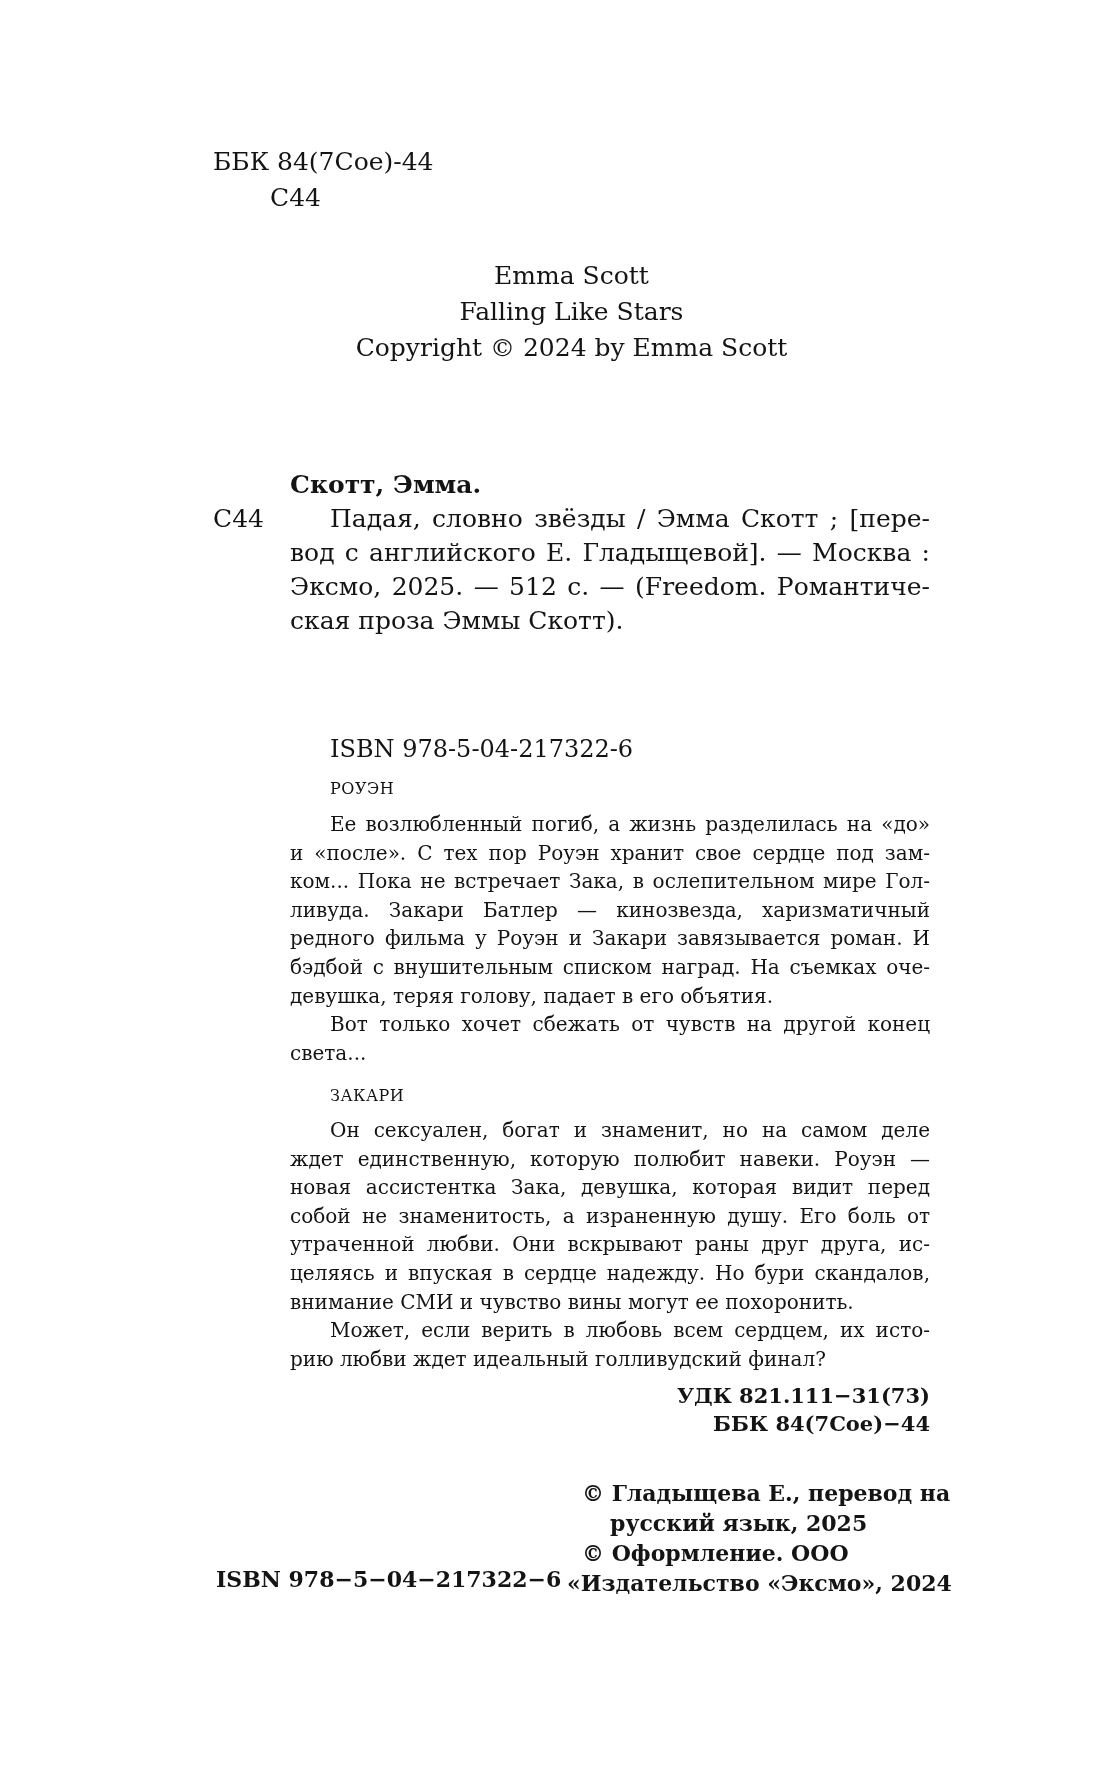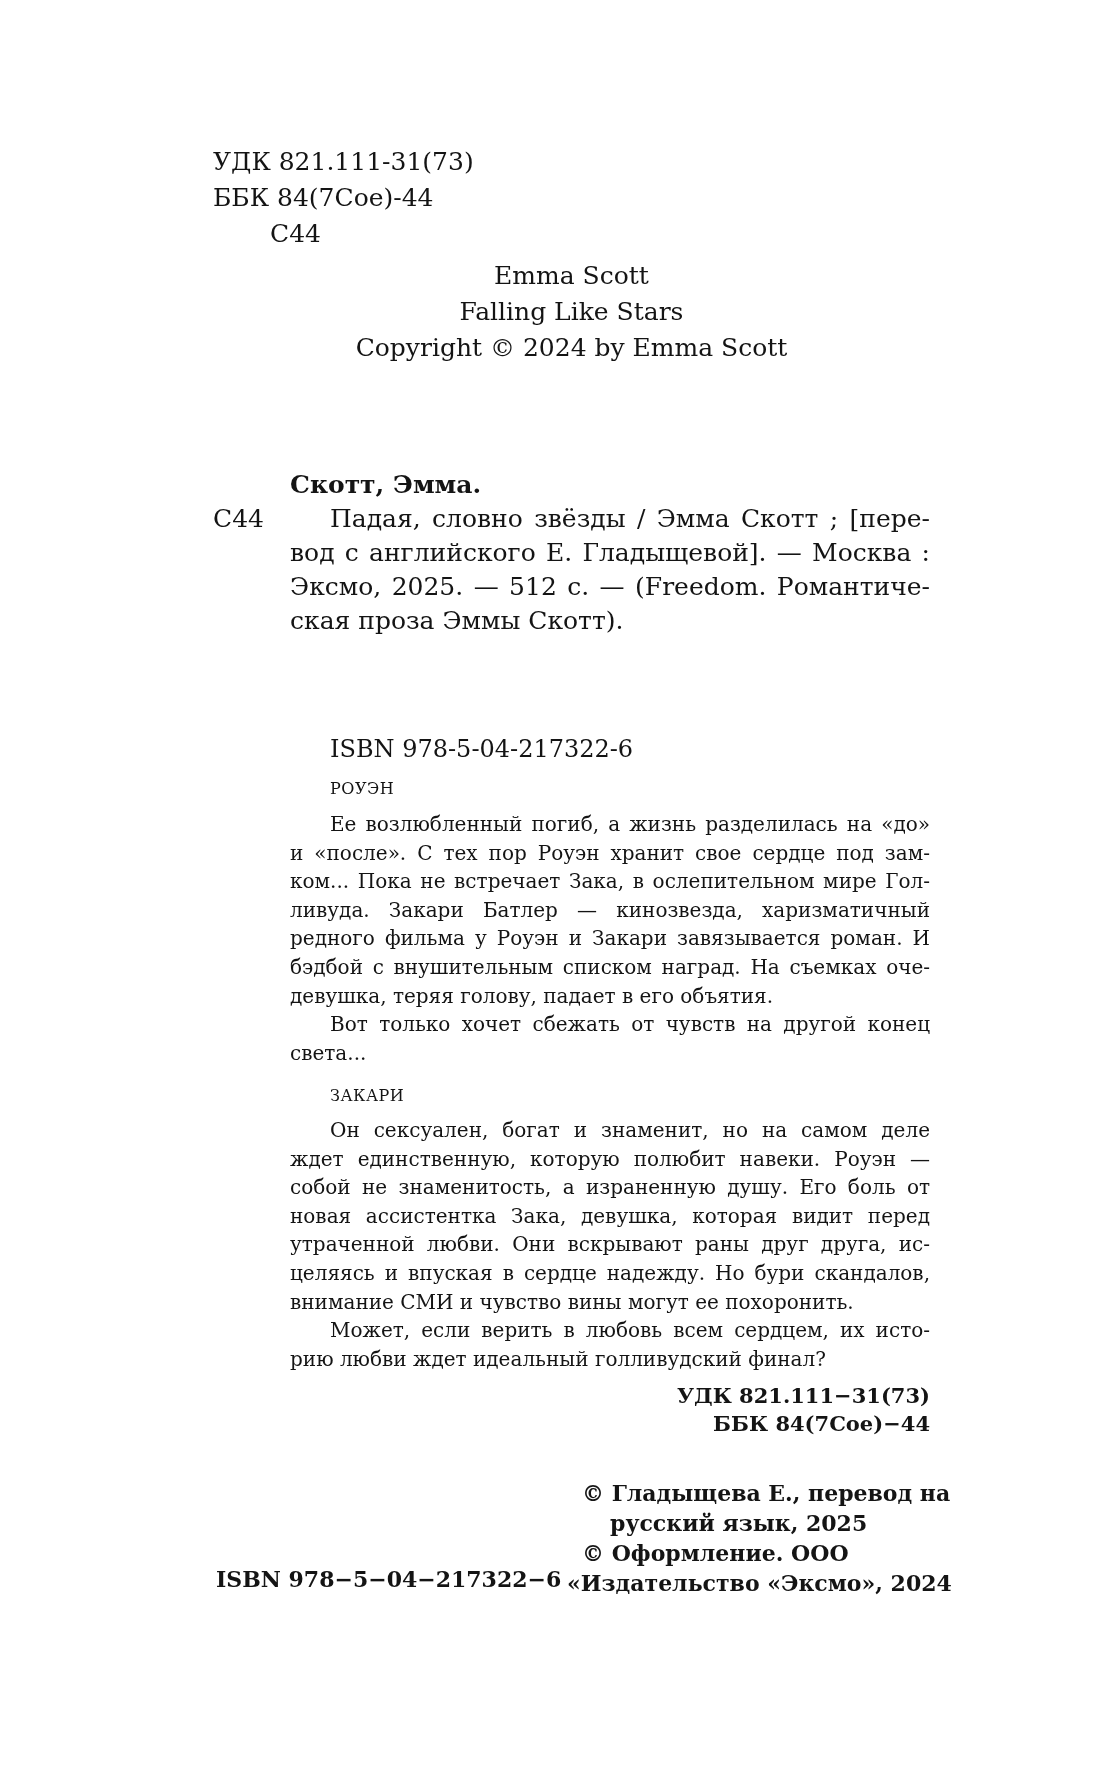--- a/index.html
+++ b/index.html
@@ -56,21 +56,20 @@
   .imprint-block { left: 567px; top: 1478px; width: 390px; font-size: 22px; font-weight: bold; line-height: 30px; }
   .imprint-block .l1, .imprint-block .l3 { margin-left: 15px; }
   .imprint-block .l2 { margin-left: 43px; }
 </style>
 </head>
 <body>
 
 <div class="page">
 
   <div class="abs top-codes">
-    <div>УДК 821.111-31(73)</div>
     <div>ББК 84(7Сое)-44</div>
     <div class="sign">С44</div>
   </div>
 
   <div class="abs eng-block">
     <div>Emma Scott</div>
     <div>Falling Like Stars</div>
     <div>Copyright © 2024 by Emma Scott</div>
   </div>
 
@@ -97,22 +96,22 @@
     <div class="ll">девушка, теряя голову, падает в его объятия.</div>
     <div class="jl ind">Вот только хочет сбежать от чувств на другой конец</div>
     <div class="ll">света...</div>
   </div>
 
   <div class="abs ann-head zakari-head">ЗАКАРИ</div>
 
   <div class="abs annotation zakari-par">
     <div class="jl ind">Он сексуален, богат и знаменит, но на самом деле</div>
     <div class="jl">ждет единственную, которую полюбит навеки. Роуэн —</div>
+    <div class="jl">новая ассистентка Зака, девушка, которая видит перед</div>
     <div class="jl">собой не знаменитость, а израненную душу. Его боль от</div>
-    <div class="jl">новая ассистентка Зака, девушка, которая видит перед</div>
     <div class="jl">утраченной любви. Они вскрывают раны друг друга, ис-</div>
     <div class="jl">целяясь и впуская в сердце надежду. Но бури скандалов,</div>
     <div class="ll">внимание СМИ и чувство вины могут ее похоронить.</div>
     <div class="jl ind">Может, если верить в любовь всем сердцем, их исто-</div>
     <div class="ll">рию любви ждет идеальный голливудский финал?</div>
   </div>
 
   <div class="abs bottom-codes">
     <div>УДК 821.111−31(73)</div>
     <div>ББК 84(7Сое)−44</div>

